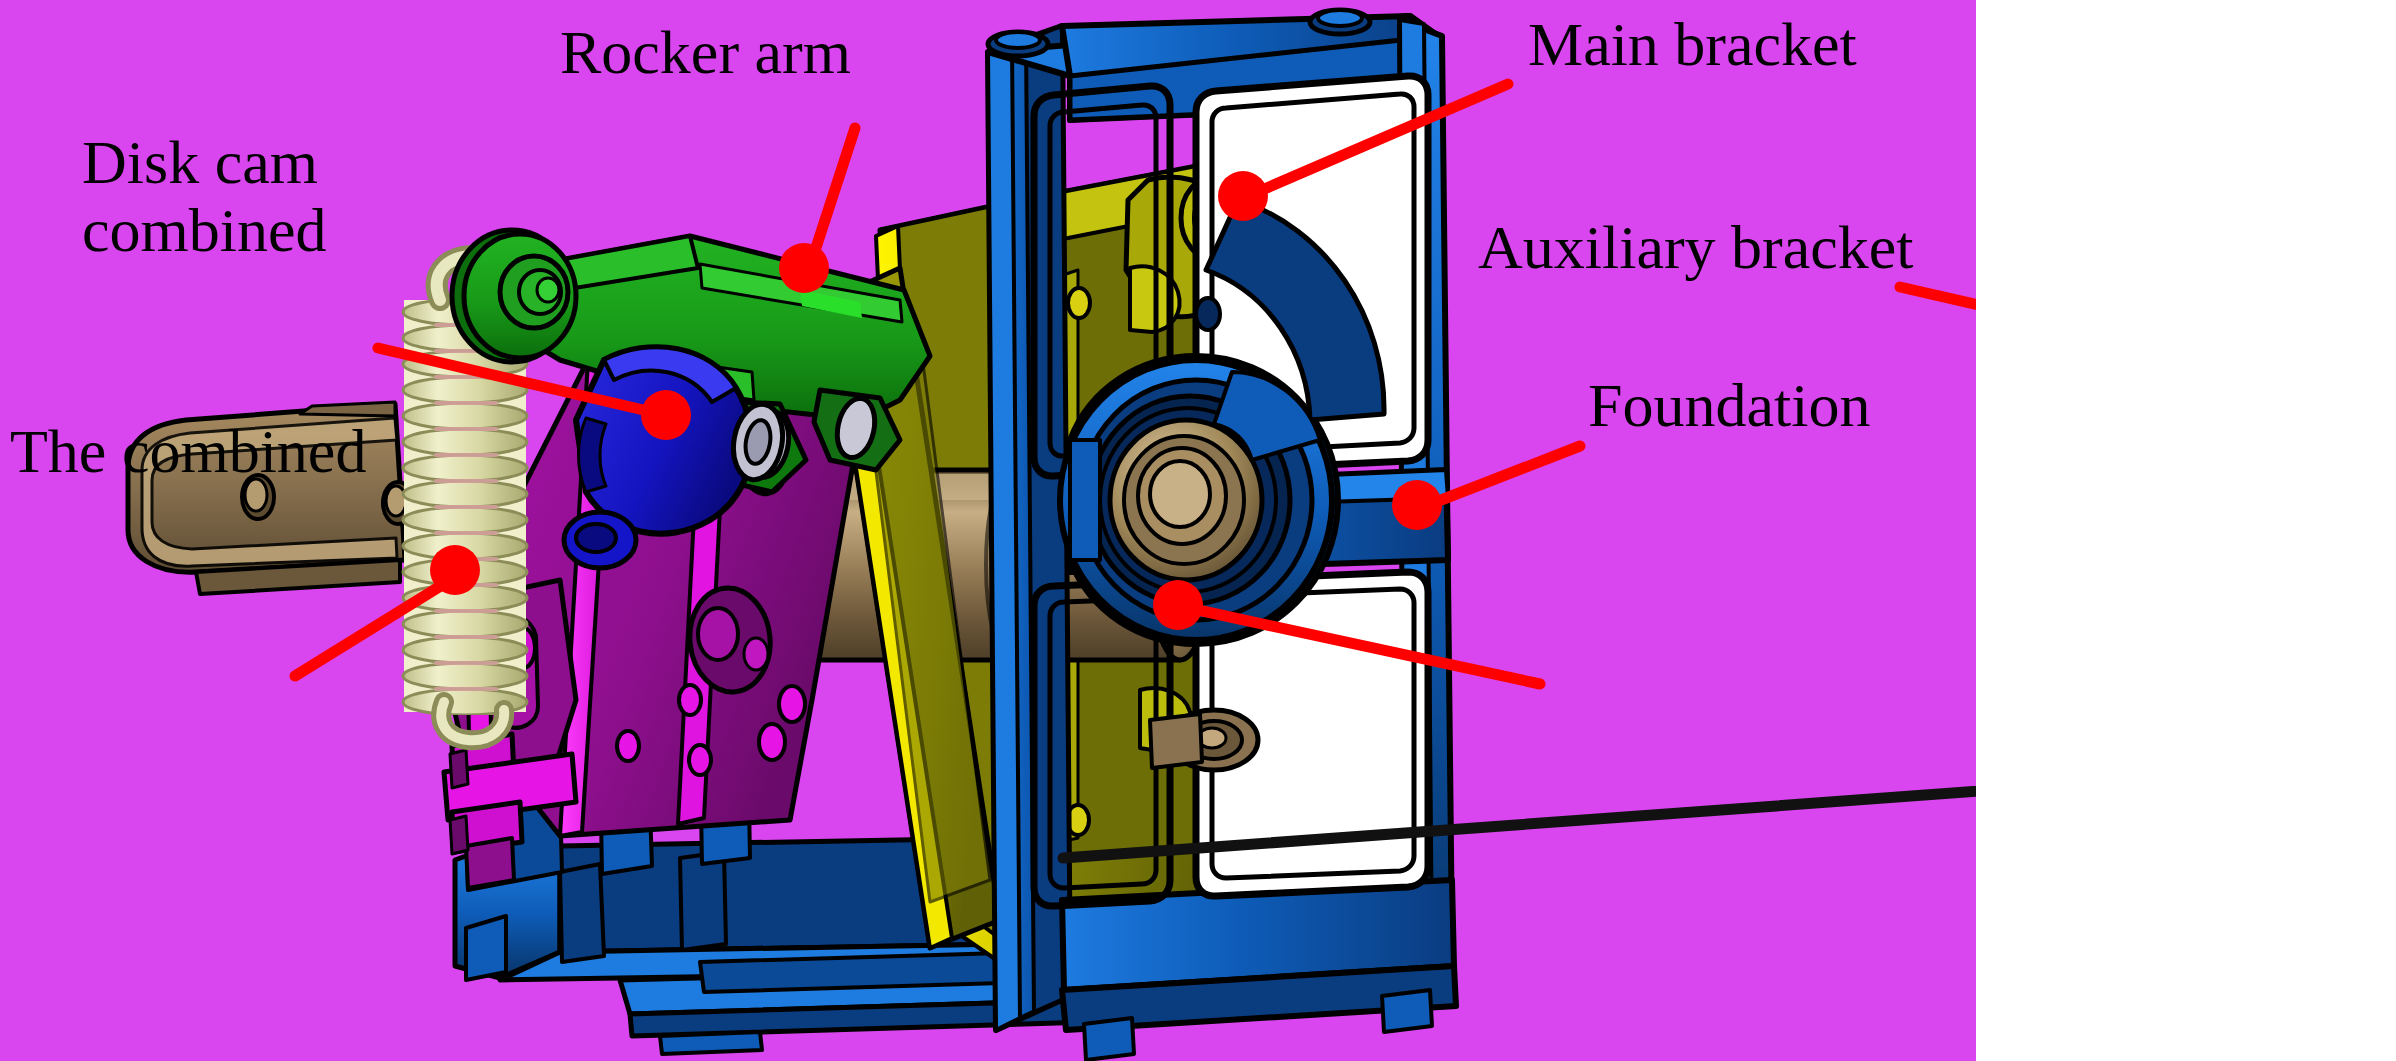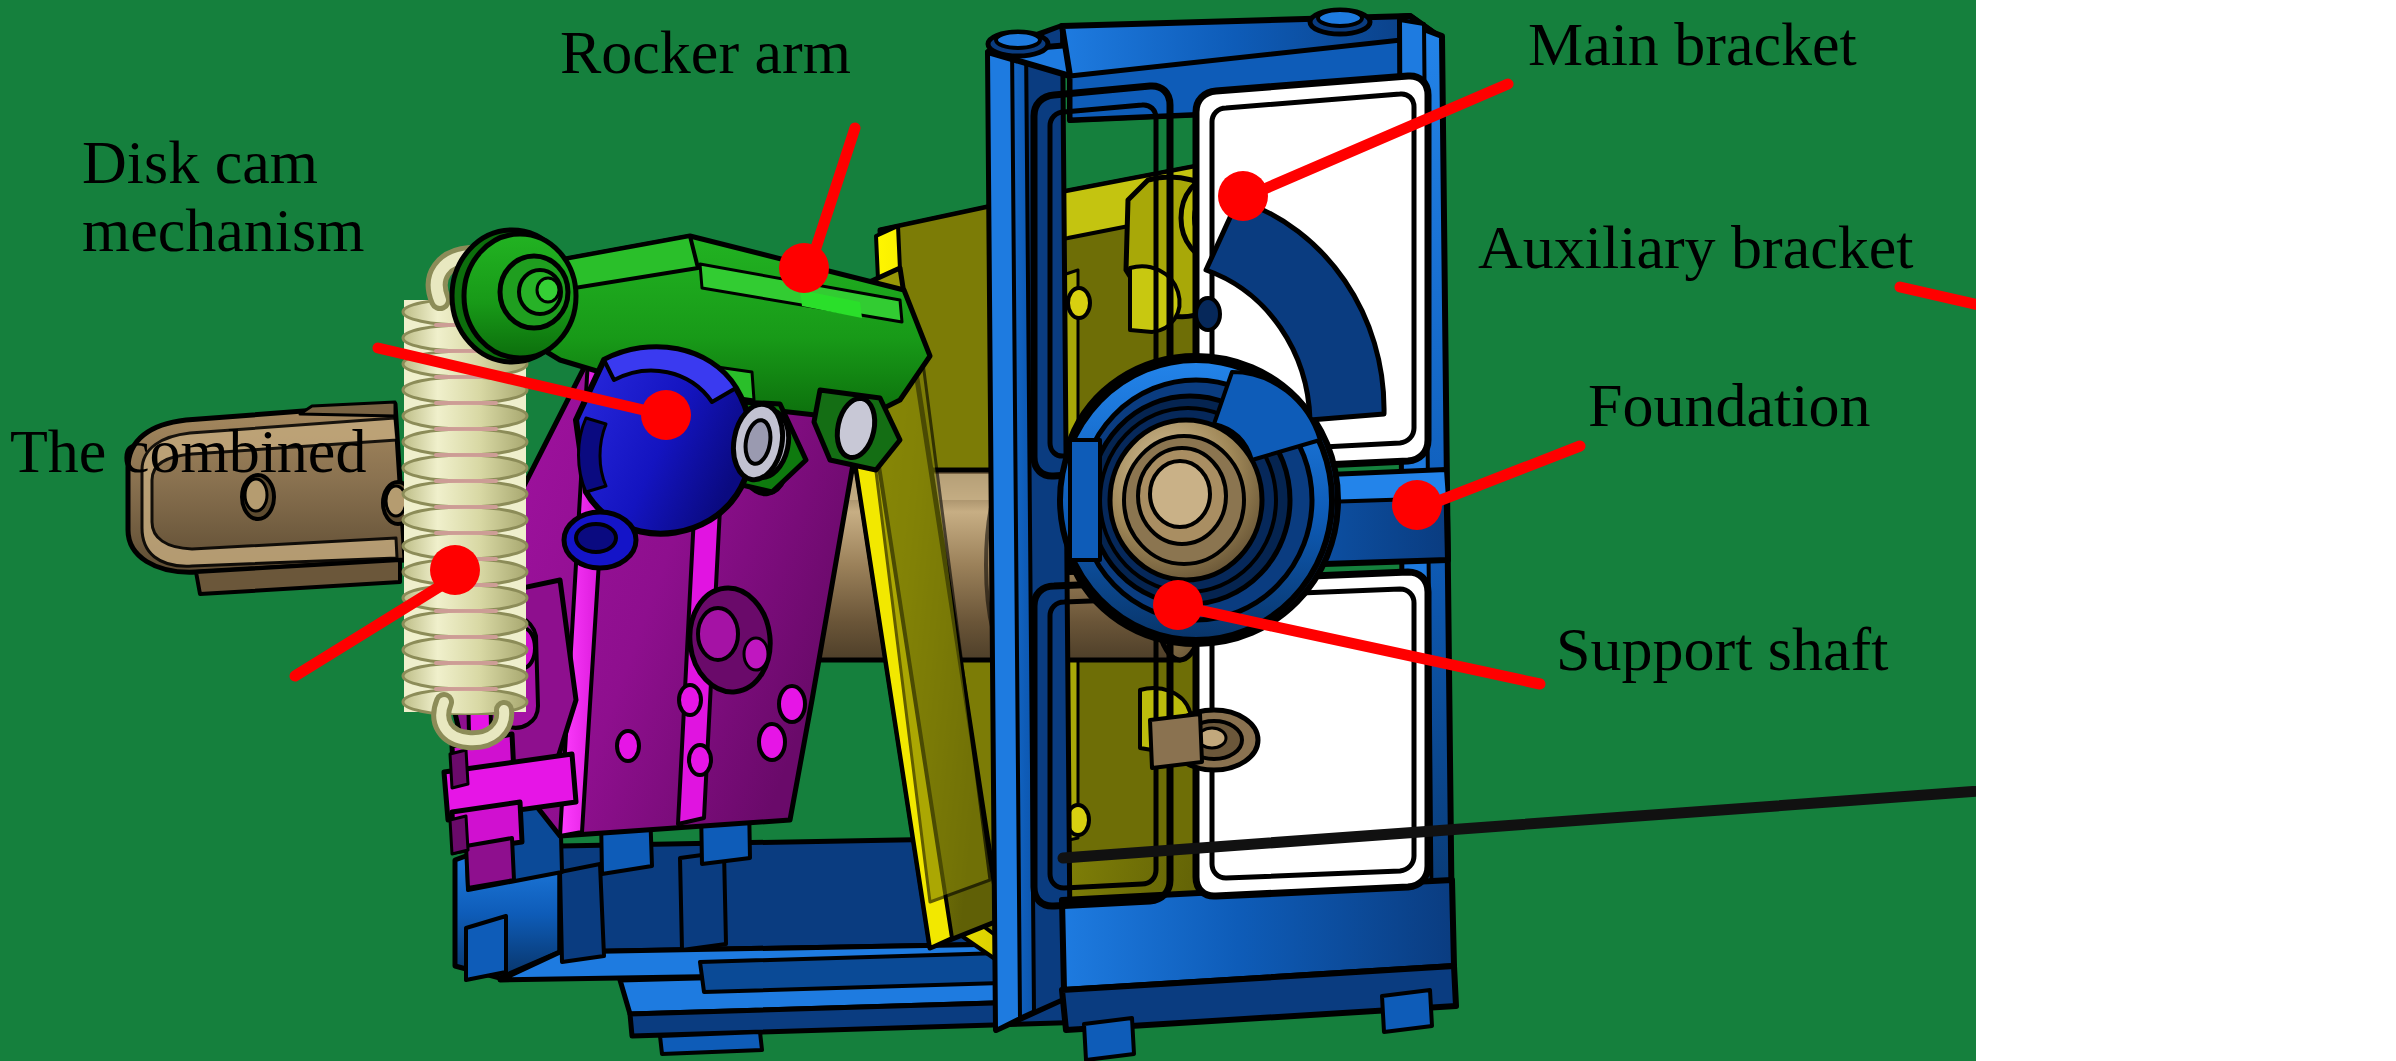--- a/index.html
+++ b/index.html
@@ -8,21 +8,21 @@
     padding: 0;
     background: #ffffff;
   }
   body {
     font-family: "Liberation Serif", "DejaVu Serif", serif;
   }
   #figure {
     position: relative;
     width: 1976px;
     height: 1061px;
-    background: #15803d;
+    background: #d946ef;
     overflow: hidden;
   }
   #scene {
     position: absolute;
     inset: 0;
     width: 2396px;
     height: 1061px;
   }
   .lbl {
     position: absolute;
@@ -423,25 +423,24 @@
       <circle cx="1417" cy="505" r="25" fill="#FF0000"></circle>
 
       <line x1="1540" y1="684" x2="1198" y2="610" stroke="#FF0000" stroke-width="11" stroke-linecap="round"></line>
       <circle cx="1178" cy="605" r="25" fill="#FF0000"></circle>
     </g>
   </svg>
 
   <div class="lbl" style="left:560px; top:18px;">Rocker arm</div>
 
   <div class="lbl two-line" style="left:82px; top:128px;">Disk cam</div>
-  <div class="lbl two-line" style="left:82px; top:196px;">mechanism</div>
+  <div class="lbl two-line" style="left:82px; top:196px;">combined</div>
 
   <div class="lbl two-line" style="left:10px; top:417px;">The combined</div>
 
   <div class="lbl" style="left:1512px; top:10px;margin-left:16px;">Main bracket</div>
 
   <div class="lbl" style="left:1588px; top:371px;">Foundation</div>
 
   <div class="lbl" style="left:1478px; top:213px;">Auxiliary bracket</div>
 
-  <div class="lbl" style="left:1556px; top:615px;">Support shaft</div>
 
 </div>
 
 </body></html>

